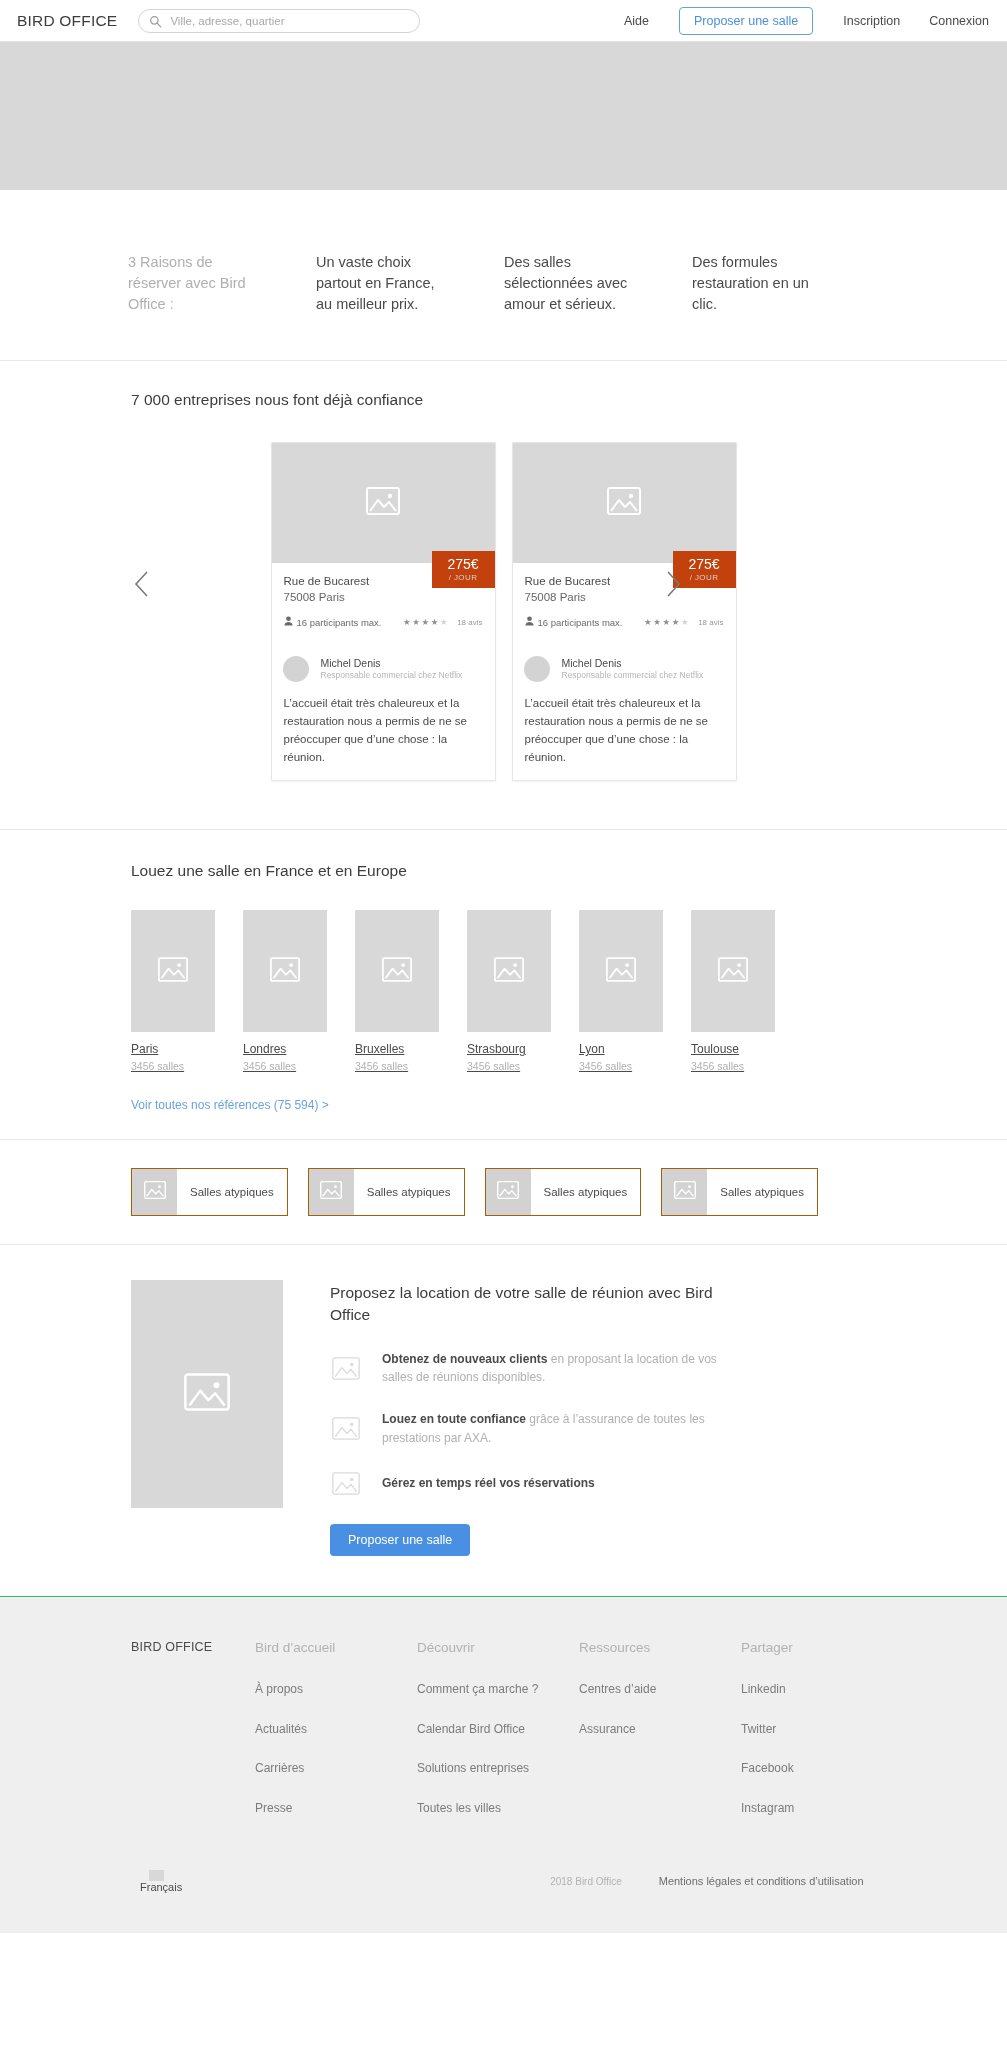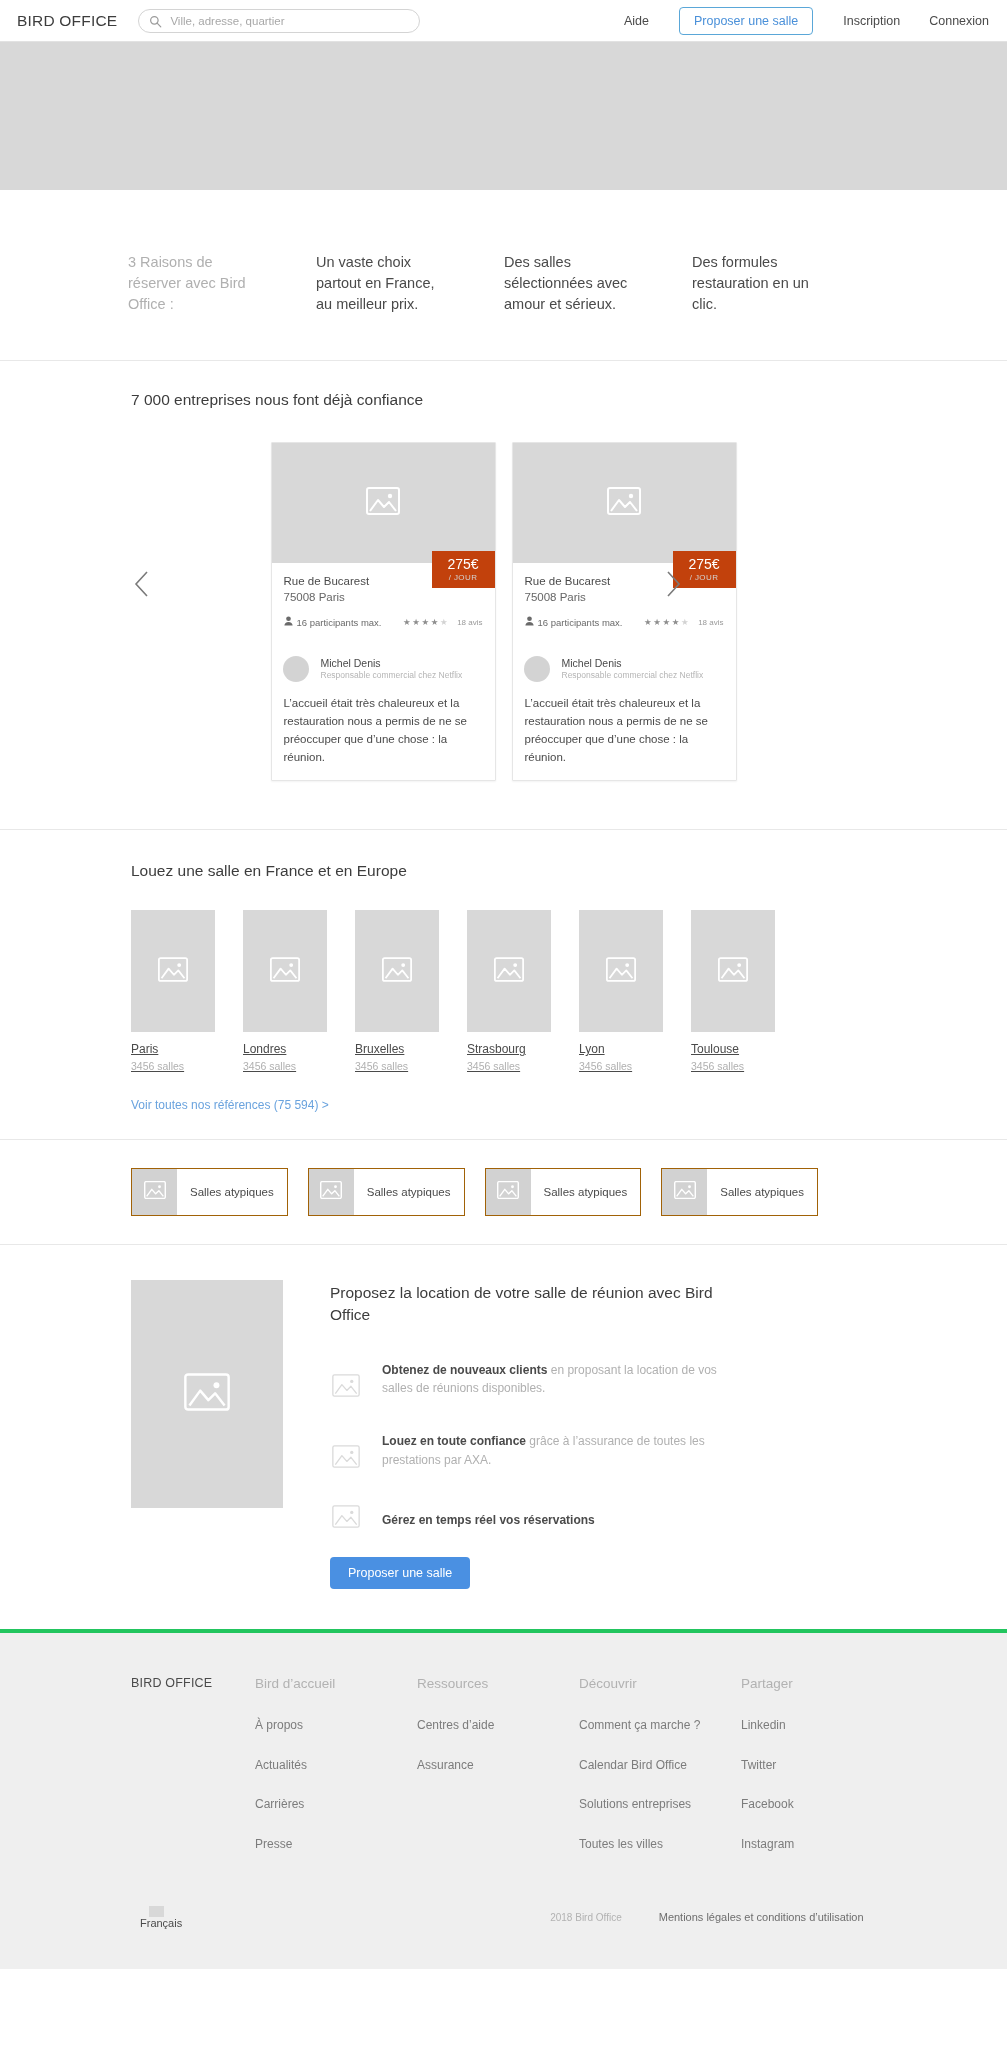--- a/index.html
+++ b/index.html
@@ -174,31 +174,31 @@
   .aty-thumb {
     width: 45px; background: #d2d2d2;
     display: flex; align-items: center; justify-content: center;
   }
   .aty-label {
     display: flex; align-items: center;
     padding: 0 13px; font-size: 11.5px; color: #4a4a4a; white-space: nowrap;
   }
 
   
-  .propose-section { padding: 35px 0 40px 0; border-bottom: 4px solid #22c55e; display: flex; }
+  .propose-section { padding: 35px 0 40px 0; border-bottom: 1px solid #22c55e; display: flex; }
   .propose-photo {
     width: 152px; height: 228px; background: #d8d8d8;
     margin-left: 131px; flex: 0 0 auto;
     display: flex; align-items: center; justify-content: center;
   }
   .propose-right { margin-left: 47px; padding-top: 2px; }
   .propose-title {
     font-size: 15.5px; color: #3d3d3d; line-height: 1.45; max-width: 420px;
   }
-  .feature { display: flex; align-items: flex-end; margin-top: 34px; }
+  .feature { display: flex; align-items: center; margin-top: 23px; }
   .feature-icon {
     width: 32px; height: 26px; flex: 0 0 auto;
     display: flex; align-items: center; justify-content: center;
   }
   .feature-txt {
     margin-left: 20px; font-size: 12px; line-height: 1.55; max-width: 340px; color: #b0b0b0;
   }
   .feature-txt b { color: #4a4a4a; font-weight: bold; }
   .btn-primary {
     margin-top: 28px;
@@ -564,31 +564,31 @@
 
       <div class="footer-col">
         <div class="footer-head">Bird d’accueil</div>
         <a class="footer-link">À propos</a>
         <a class="footer-link">Actualités</a>
         <a class="footer-link">Carrières</a>
         <a class="footer-link">Presse</a>
       </div>
 
       <div class="footer-col">
-        <div class="footer-head">Ressources</div>
-        <a class="footer-link">Centres d’aide</a>
-        <a class="footer-link">Assurance</a>
-      </div>
-
-      <div class="footer-col">
         <div class="footer-head">Découvrir</div>
         <a class="footer-link">Comment ça marche ?</a>
         <a class="footer-link">Calendar Bird Office</a>
         <a class="footer-link">Solutions entreprises</a>
         <a class="footer-link">Toutes les villes</a>
+      </div>
+
+      <div class="footer-col">
+        <div class="footer-head">Ressources</div>
+        <a class="footer-link">Centres d’aide</a>
+        <a class="footer-link">Assurance</a>
       </div>
 
       <div class="footer-col">
         <div class="footer-head">Partager</div>
         <a class="footer-link">Linkedin</a>
         <a class="footer-link">Twitter</a>
         <a class="footer-link">Facebook</a>
         <a class="footer-link">Instagram</a>
       </div>
     </div>

